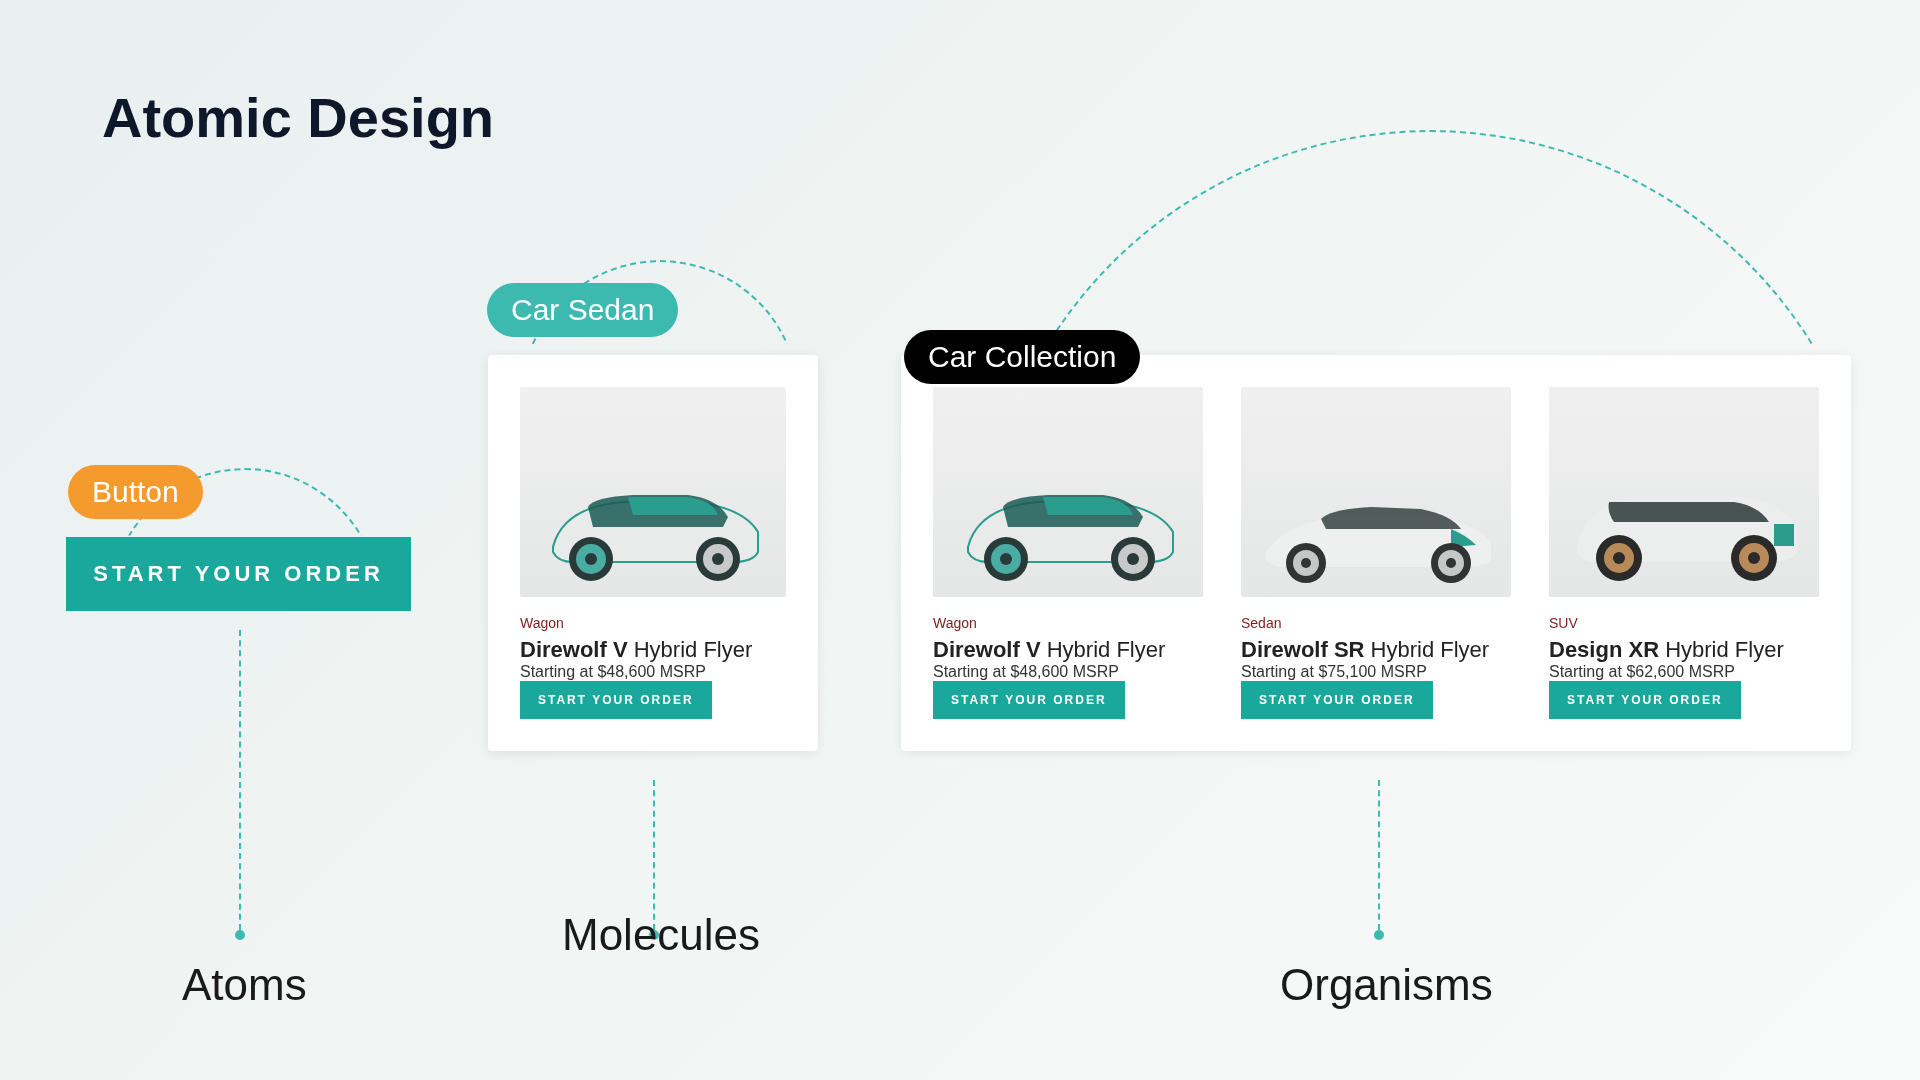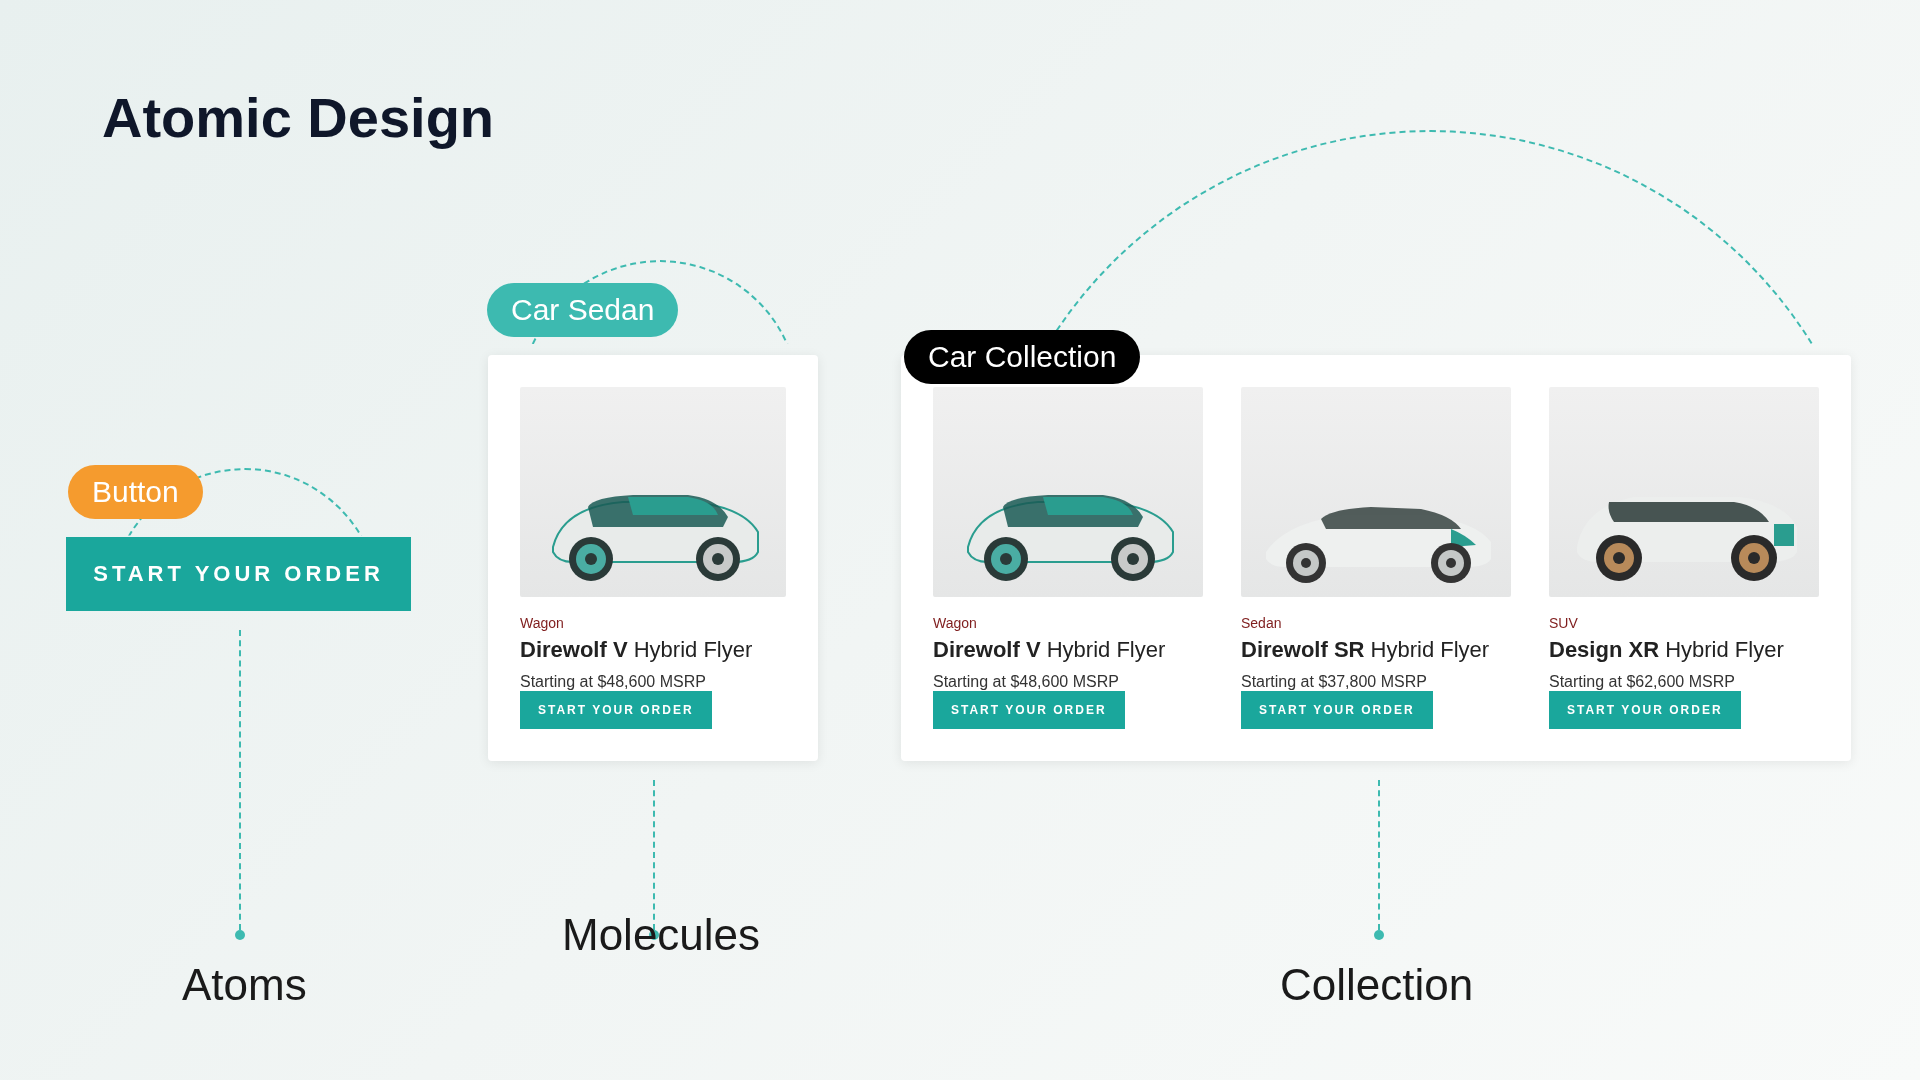--- a/index.html
+++ b/index.html
@@ -62,21 +62,21 @@
     height: 210px;
     background: linear-gradient(180deg, #f0f0f0 0%, #e5e6e6 100%);
     border-radius: 2px;
     position: relative;
     margin-bottom: 18px;
     overflow: hidden;
   }
   .car-svg { position: absolute; bottom: 10px; left: 50%; transform: translateX(-50%); }
 
   .car-type { font-size: 14px; color: #7f1d1d; margin-bottom: 6px; }
-  .car-name { font-size: 22px; color: #222; margin-bottom: 10px; }
+  .car-name { font-size: 22px; color: #222; }
   .car-name strong { font-weight: 700; }
   .car-price { font-size: 16px; color: #333; }
   .order-btn {
     background: #1aa79c;
     color: #fff;
     border: none;
     padding: 12px 18px;
     font-size: 12px;
     font-weight: 600;
     letter-spacing: 2px;
@@ -175,21 +175,21 @@
         <circle cx="55" cy="76" r="20" fill="#333"></circle>
           <circle cx="55" cy="76" r="13" fill="#c5c8c7"></circle>
           <circle cx="55" cy="76" r="5" fill="#333"></circle>
         <circle cx="200" cy="76" r="20" fill="#333"></circle>
           <circle cx="200" cy="76" r="13" fill="#c5c8c7"></circle>
           <circle cx="200" cy="76" r="5" fill="#333"></circle>
       </svg>
     </div>
     <div class="car-type">Sedan</div>
     <div class="car-name"><strong>Direwolf SR</strong><span> Hybrid Flyer</span></div>
-    <div class="car-price">Starting at $37,800 MSRP</div>
+    <div class="car-price">Starting at $75,100 MSRP</div>
     <button class="order-btn">START YOUR ORDER</button>
   </div>
 
   <div class="coll-item">
     <div class="car-image">
       <svg class="car-svg" width="250" height="115" viewBox="0 0 250 115">
         <path d="M 18 75 Q 25 35 75 25 L 180 25 Q 225 30 238 55 L 238 80 Q 233 90 210 90 L 40 90 Q 22 90 18 80 Z" fill="#eceeed"></path>
         <path d="M 50 30 L 175 30 Q 200 34 210 50 L 55 50 Q 48 40 50 30 Z" fill="#2a3836" opacity="0.85"></path>
         <rect x="215" y="52" width="20" height="22" fill="#2a9d8f"></rect>
         <circle cx="60" cy="86" r="23" fill="#2a2a2a"></circle>
@@ -210,13 +210,13 @@
 <div class="dashed-line" style="top:630px; left:239px; height:300px;"></div>
 <div class="dot" style="top:930px; left:235px;"></div>
 <div class="section-label" style="top:960px; left:182px;">Atoms</div>
 
 <div class="dashed-line" style="top:780px; left:653px; height:150px;"></div>
 <div class="dot" style="top:930px; left:649px;"></div>
 <div class="section-label" style="top:910px; left:562px;">Molecules</div>
 
 <div class="dashed-line" style="top:780px; left:1378px; height:150px;"></div>
 <div class="dot" style="top:930px; left:1374px;"></div>
-<div class="section-label" style="top:960px; left:1280px;">Collection</div>
+<div class="section-label" style="top:960px; left:1280px;">Organisms</div>
 
 </body></html>

